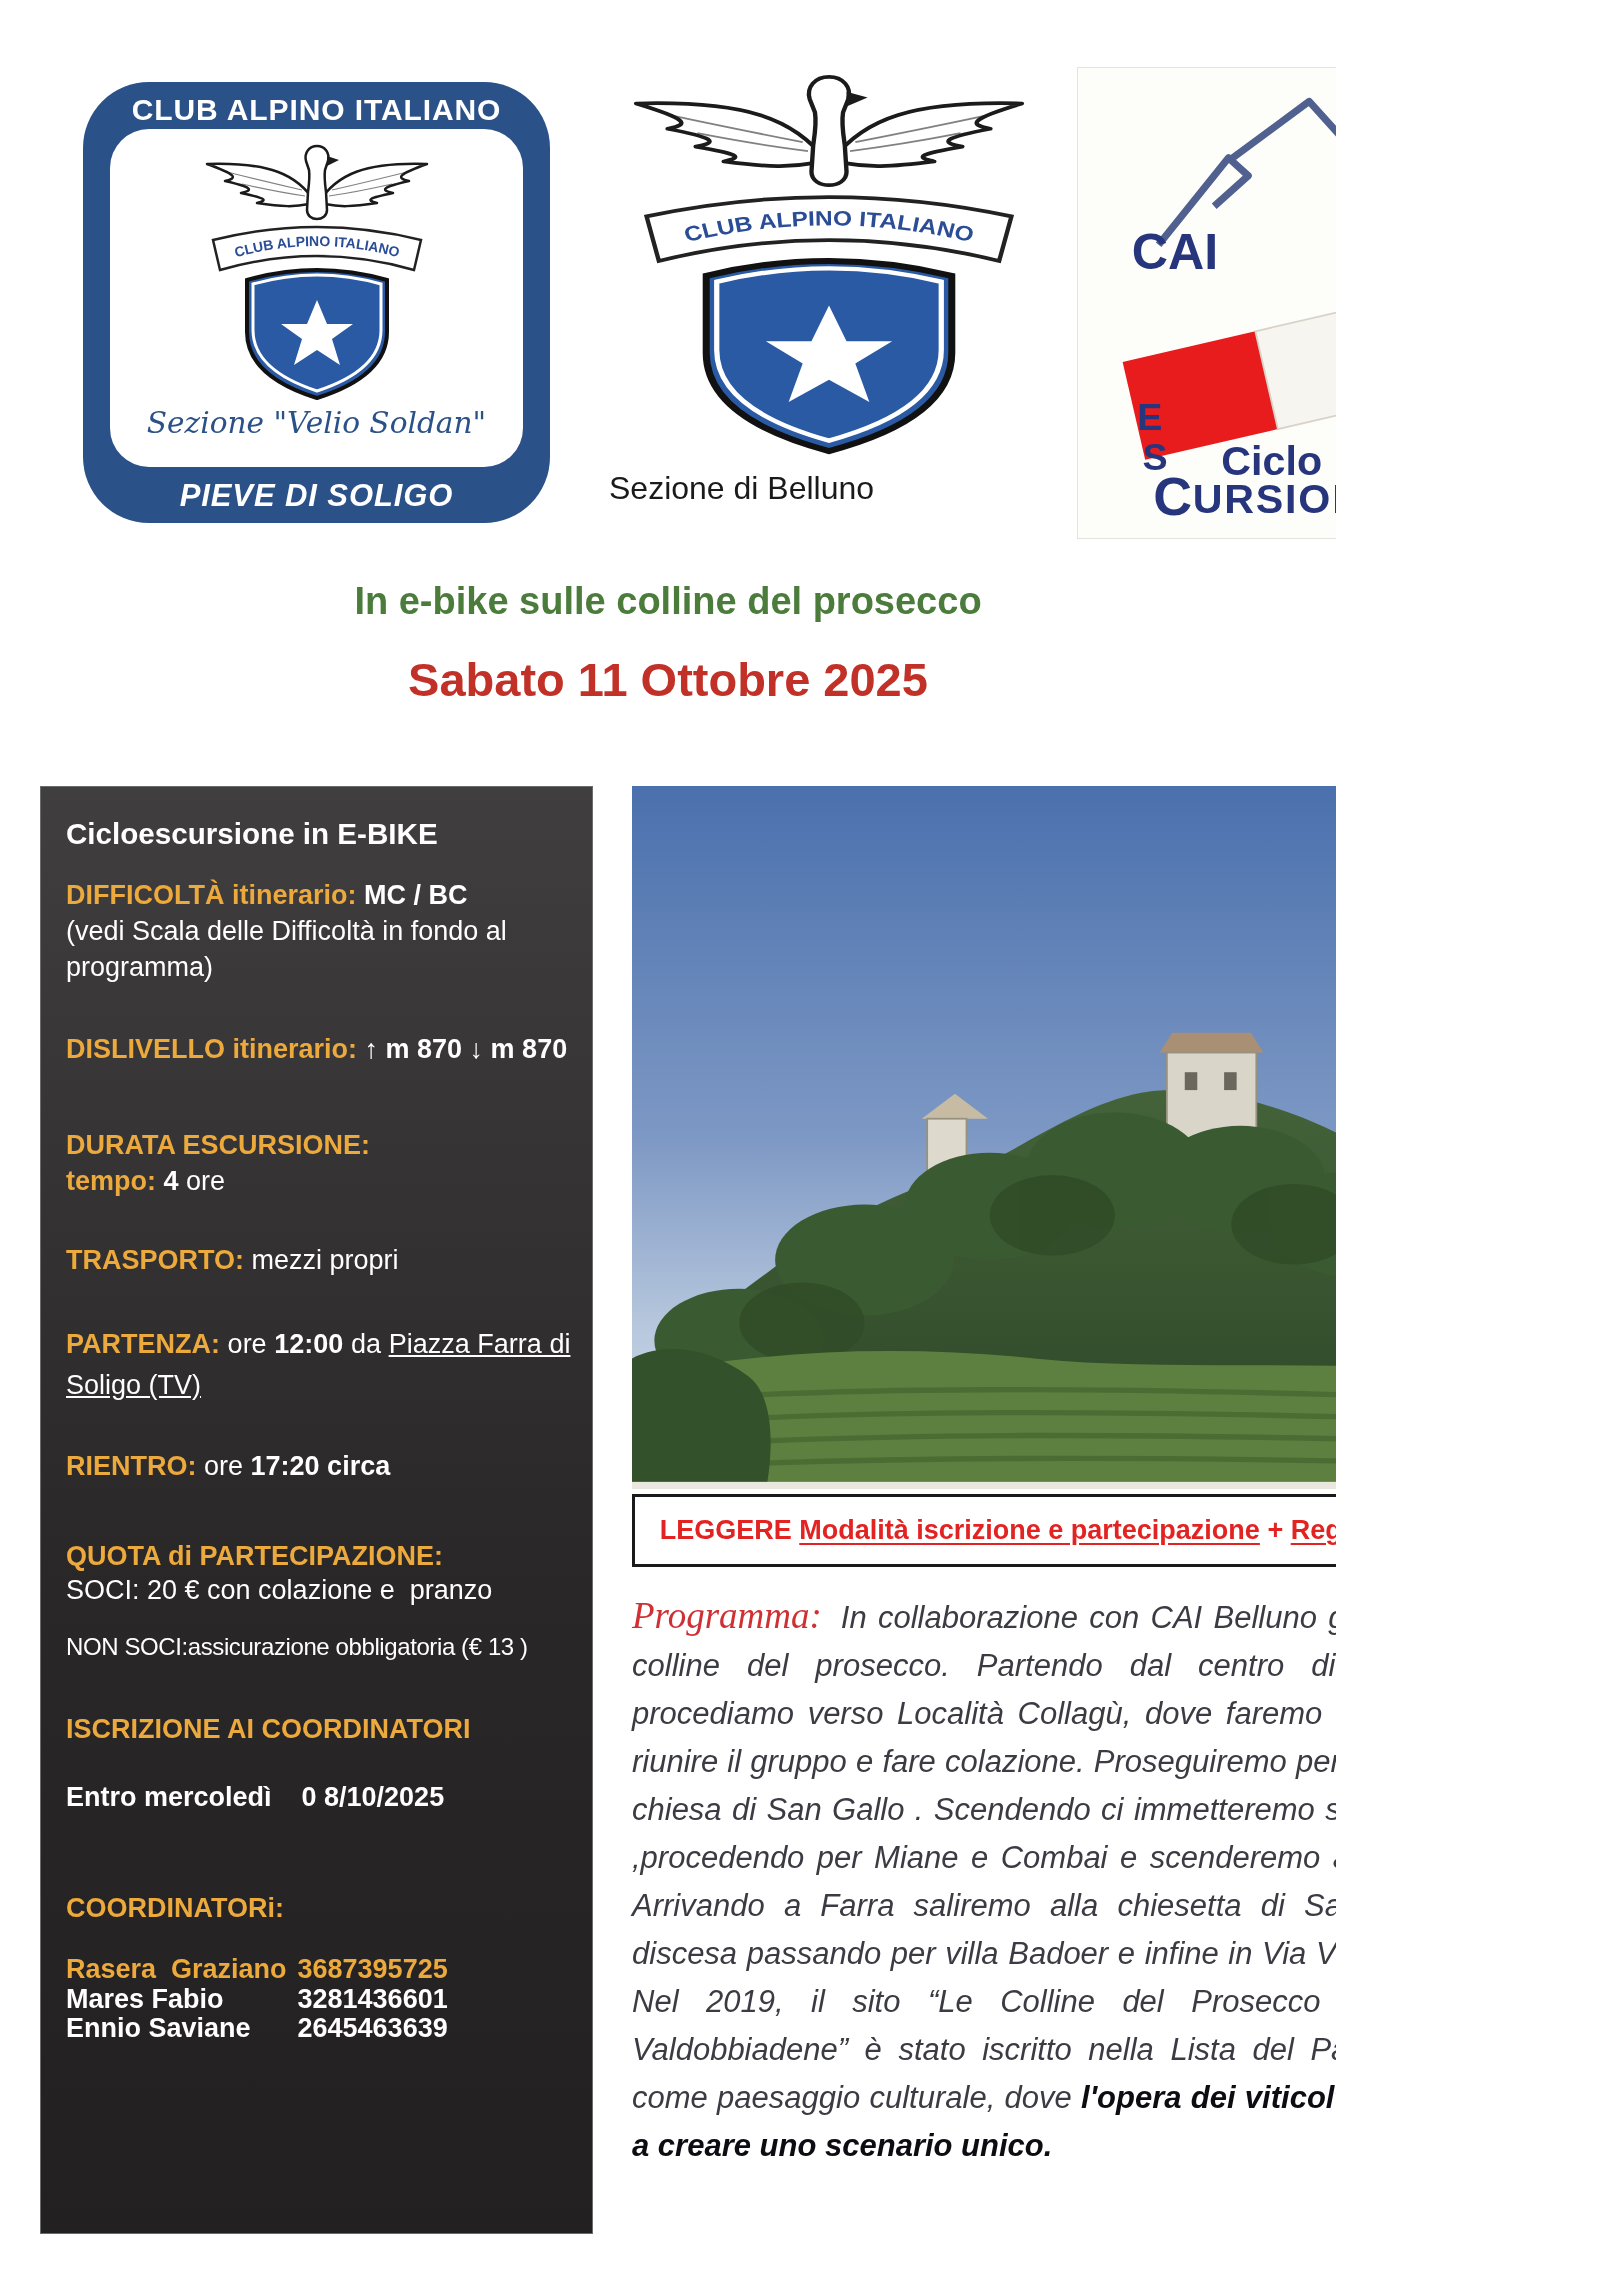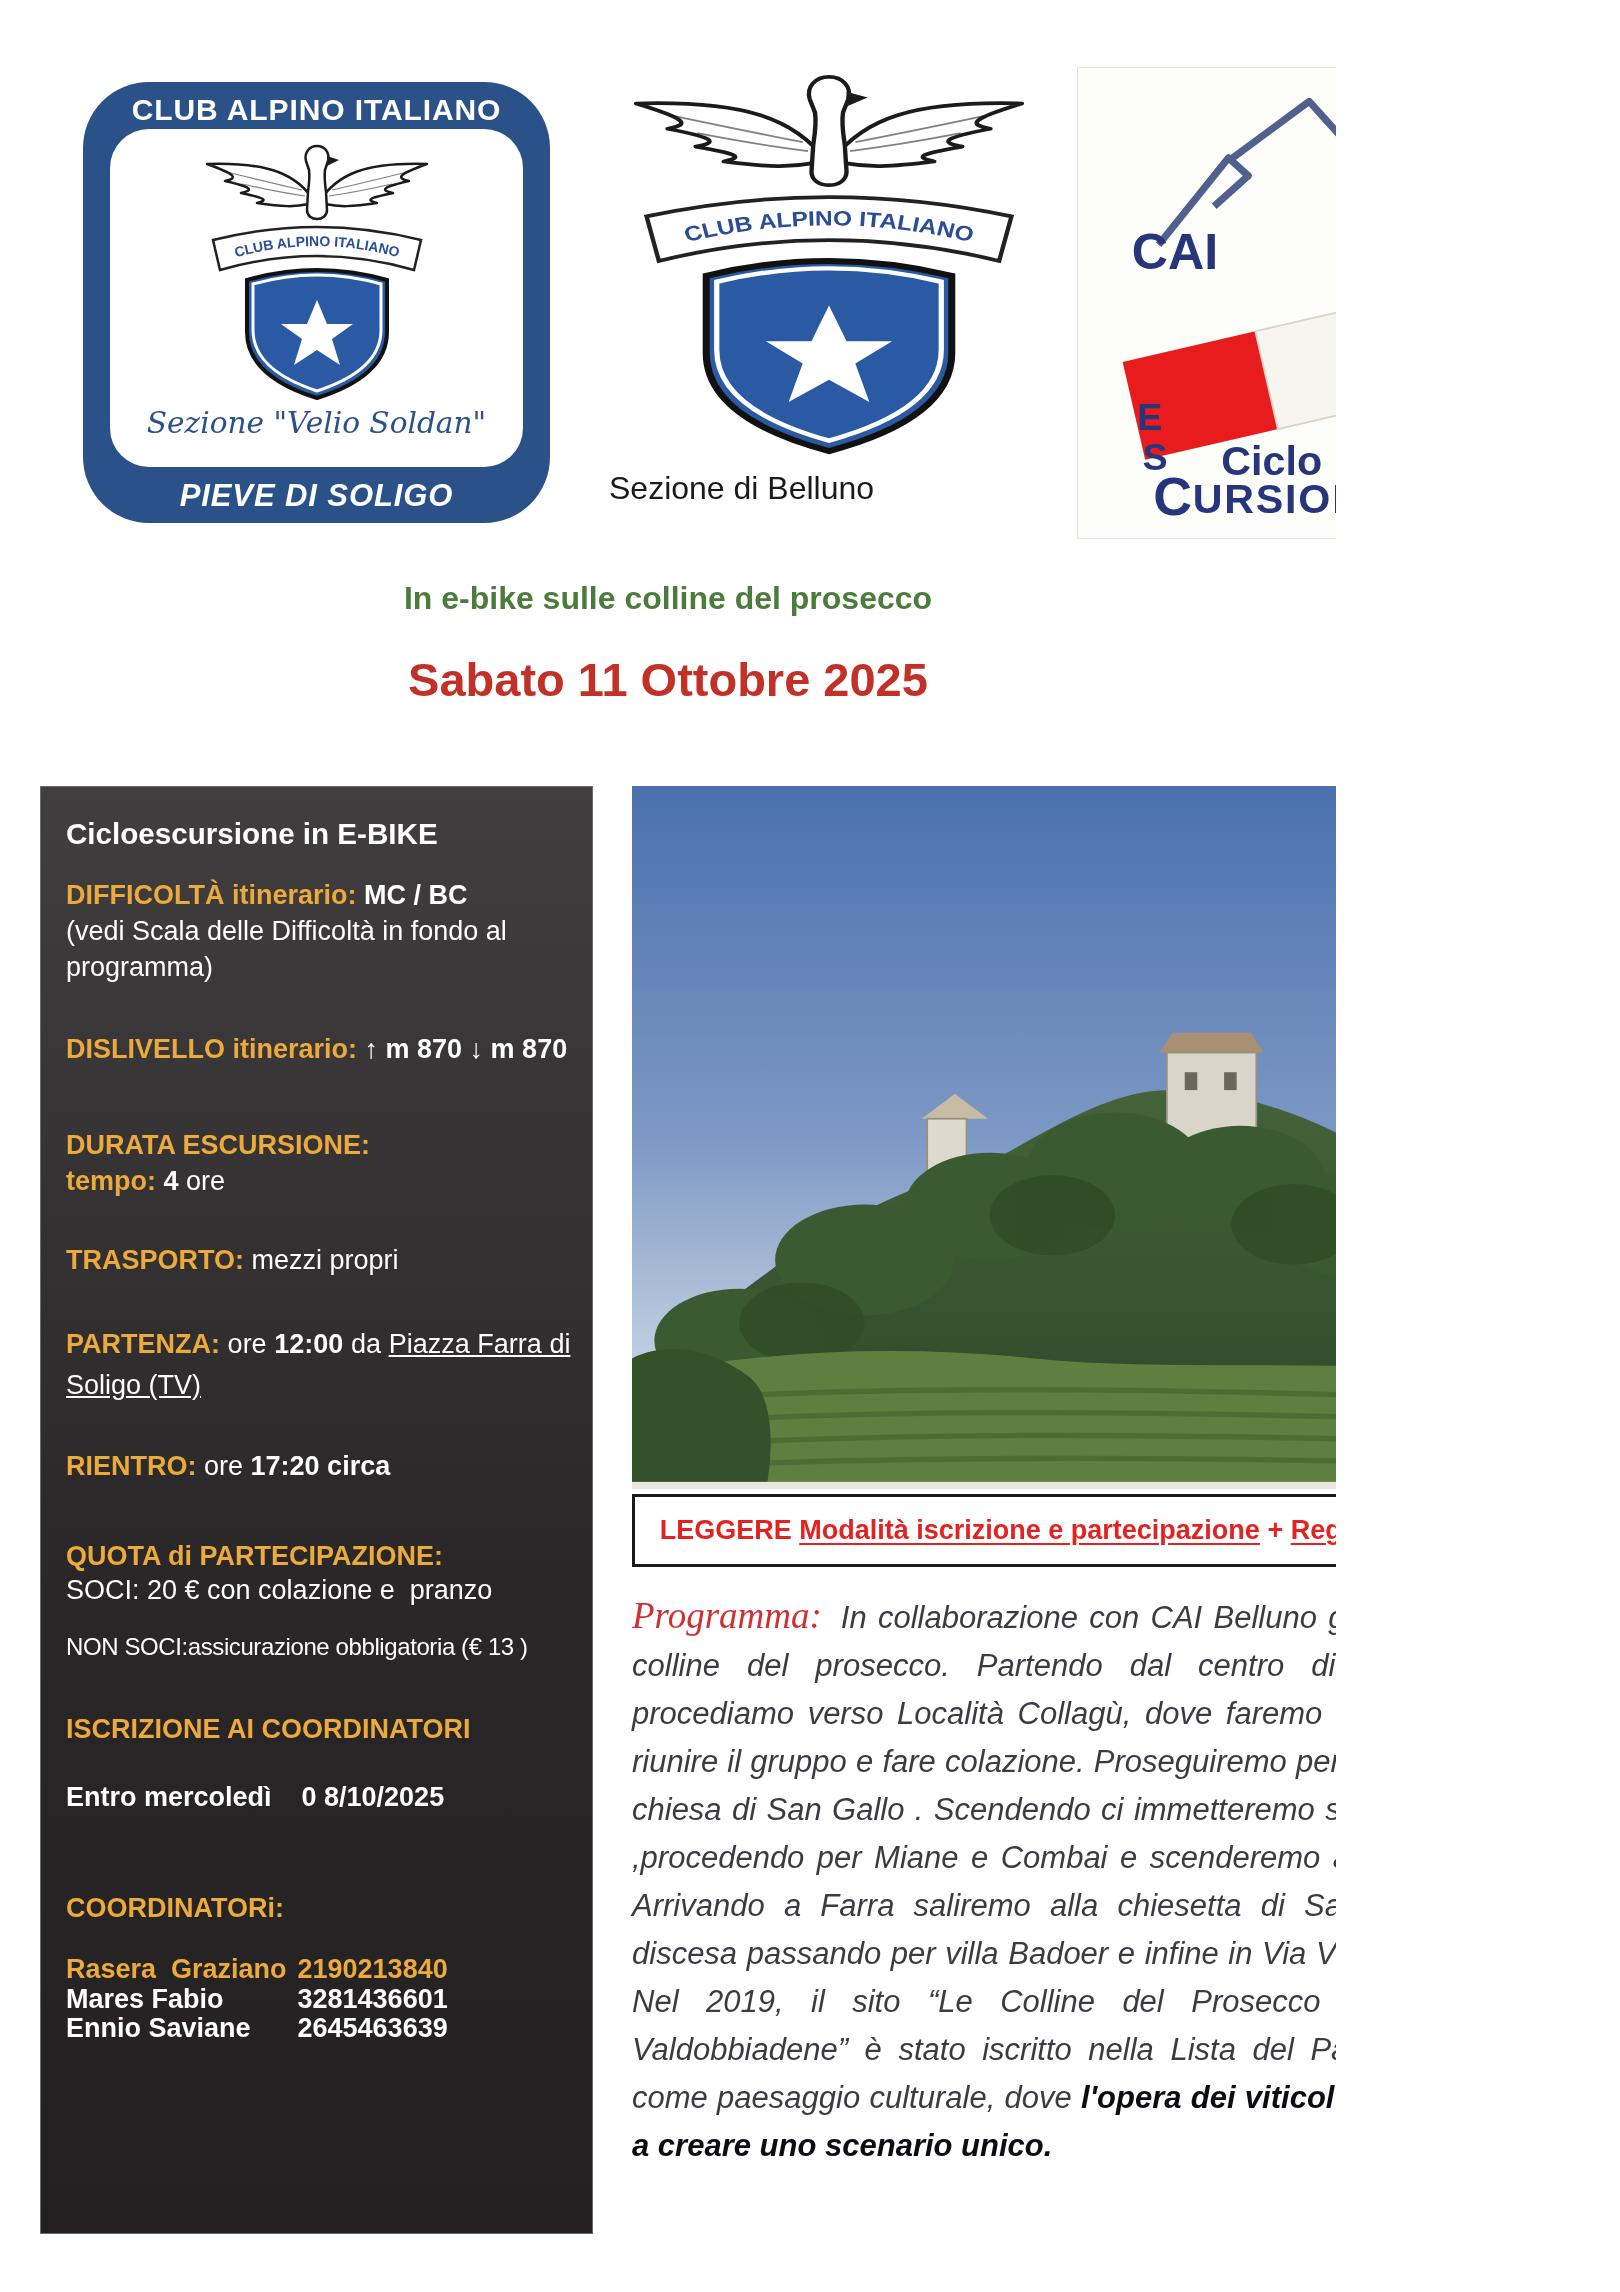--- a/index.html
+++ b/index.html
@@ -21,21 +21,21 @@
   .logo2{position:absolute;left:609px;top:56px;width:439px;height:461px;}
   .logo2-emblem{position:absolute;top:0;left:50%;transform:translateX(-50%);width:421px;height:401px;}
   .logo2-caption{position:absolute;top:414px;left:0;right:0;text-align:left;color:#1a1a1a;font-size:32px;}
 
   
   .logo3{position:absolute;left:1077px;top:67px;width:448px;height:470px;background:#fdfdf9;border:0.9px solid #e4e4df;}
   .logo3 svg{width:100%;height:100%;}
 
   
   .title1{position:absolute;top:580px;left:0;right:0;text-align:center;color:#4c7c3b;
-          font-size:32px;font-weight:bold;}
+          font-size:38px;font-weight:bold;}
   .title2{position:absolute;top:652px;left:0;right:0;text-align:center;color:#c13128;
           font-size:47px;font-weight:bold;}
 
   
   .panel{position:absolute;left:40px;top:786px;width:553px;height:1448px;box-sizing:border-box;
          background:linear-gradient(180deg,#413e3f 0%,#2a2728 55%,#232021 100%);
          border:1.8px solid #6b6b6b;color:#ffffff;font-size:27px;}
   .sec{position:absolute;left:25px;right:21.5px;line-height:36px;}
   .gold{color:#edaa3c;font-weight:bold;}
   .b{font-weight:bold;}
@@ -205,21 +205,21 @@
       <span class="b pre">0 8/10/2025</span>
     </div>
 
     <div class="sec" style="top:1103px;">
       <span class="gold">COORDINATORi:</span>
     </div>
 
     <div class="sec" style="top:1168px;">
       <div class="coord-row gold">
         <span class="coord-name">Rasera  Graziano</span>
-        <span class="coord-phone">2190213840</span>
+        <span class="coord-phone">3687395725</span>
       </div>
       <div class="coord-row">
         <span class="coord-name">Mares Fabio</span>
         <span class="coord-phone">3281436601</span>
       </div>
       <div class="coord-row">
         <span class="coord-name">Ennio Saviane</span>
         <span class="coord-phone">2645463639</span>
       </div>
     </div>

